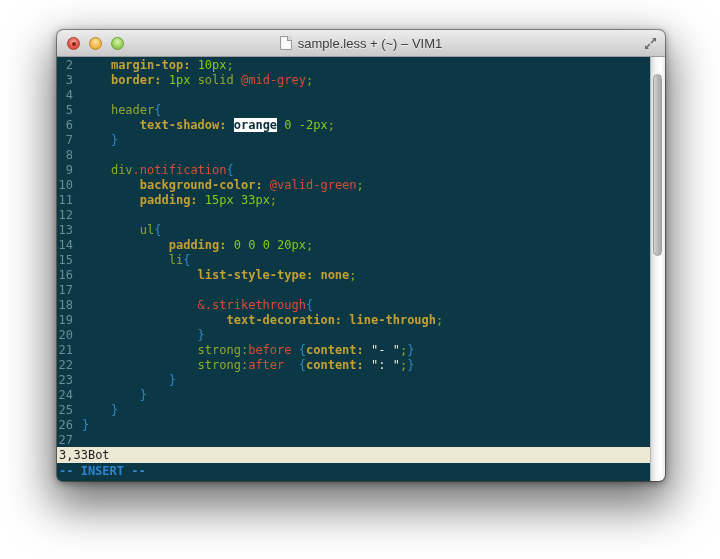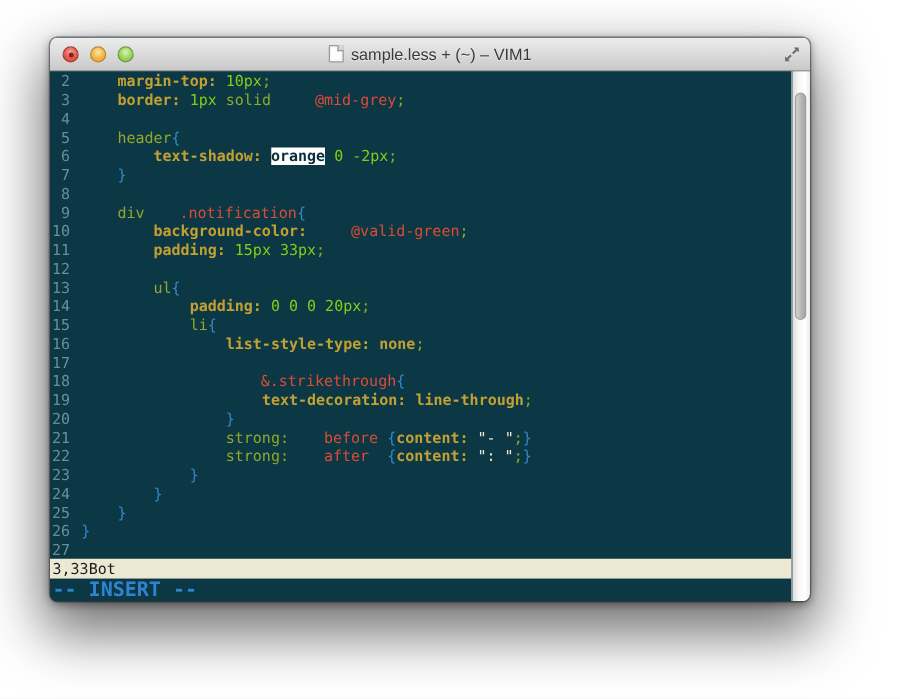--- a/index.html
+++ b/index.html
@@ -2,21 +2,21 @@
 <html><head>
 <meta charset="utf-8">
 <style>
   * { margin:0; padding:0; box-sizing:border-box; }
   html,body { width:720px; height:559px; background:#ffffff; overflow:hidden; }
   body { font-family:"Liberation Sans", sans-serif; }
 
   .stage { position:relative; width:720px; height:559px; background:#ffffff; }
 
   .mac-window {
-    position:absolute; left:40px; top:30px; width:608px; height:451px;
+    position:absolute; left:57px; top:30px; width:608px; height:451px;
     border-radius:6px; overflow:hidden;
     box-shadow: 0 20px 45px 6px rgba(0,0,0,0.55), 0 2px 8px rgba(0,0,0,0.45), 0 0 0 1px rgba(0,0,0,0.35);
     background:#0c3845;
   }
 
   
   .titlebar {
     position:relative; height:27px;
     background: linear-gradient(to bottom, #ededed 0%, #dcdcdc 50%, #c9c9c9 100%);
     border-bottom:1px solid #9b9b9b;
@@ -48,38 +48,38 @@
   }
   .line { display:flex; height:15px; }
   .num { width:25px; text-align:right; padding-right:9px; color:#698e9a; flex:none; }
   .code { color:#9bb8bd; }
 
   .tk-pl    { color:#9bb8bd; }
   .tk-prop  { color:#c3a032;font-weight:bold; }
   .tk-num   { color:#84cc16; }
   .tk-sel   { color:#8fa82b; }
   .tk-semi  { color:#8fa82b; }
-  .tk-red   { color:#d94c35;margin-left:28px; }
+  .tk-red   { color:#d94c35; }
   .tk-brace { color:#3387c4; }
   .tk-str   { color:#ece8d5; }
   .tk-hl    { background:#ffffff; color:#0a2f3a;font-weight:bold; }
 
   
   .statusline {
     height:16px; background:#ece8d3; color:#1d1d1d;
     font-family:"DejaVu Sans Mono", monospace; font-size:12px; line-height:16px;
     display:flex; align-items:center; padding:0 3px 0 2px;
   }
   .statusline .file { flex:1; }
   .statusline .ruler { }
 
   
   .cmdline {
     height:18px; background:#0c3845; color:#2e84cf;
-    font-family:"DejaVu Sans Mono", monospace; font-size:16px; font-weight:bold; line-height:17px;
+    font-family:"DejaVu Sans Mono", monospace; font-size:12px; font-weight:bold; line-height:17px;
     padding-left:2px;
   }
 
   
   .scrollbar-col {
     width:15px; flex:none; position:relative;
     background: linear-gradient(to right, #dcdcdc 0%, #f7f7f7 35%, #ffffff 70%, #ececec 100%);
     border-left:1px solid #b5b5b5;
   }
   .scroll-thumb {

